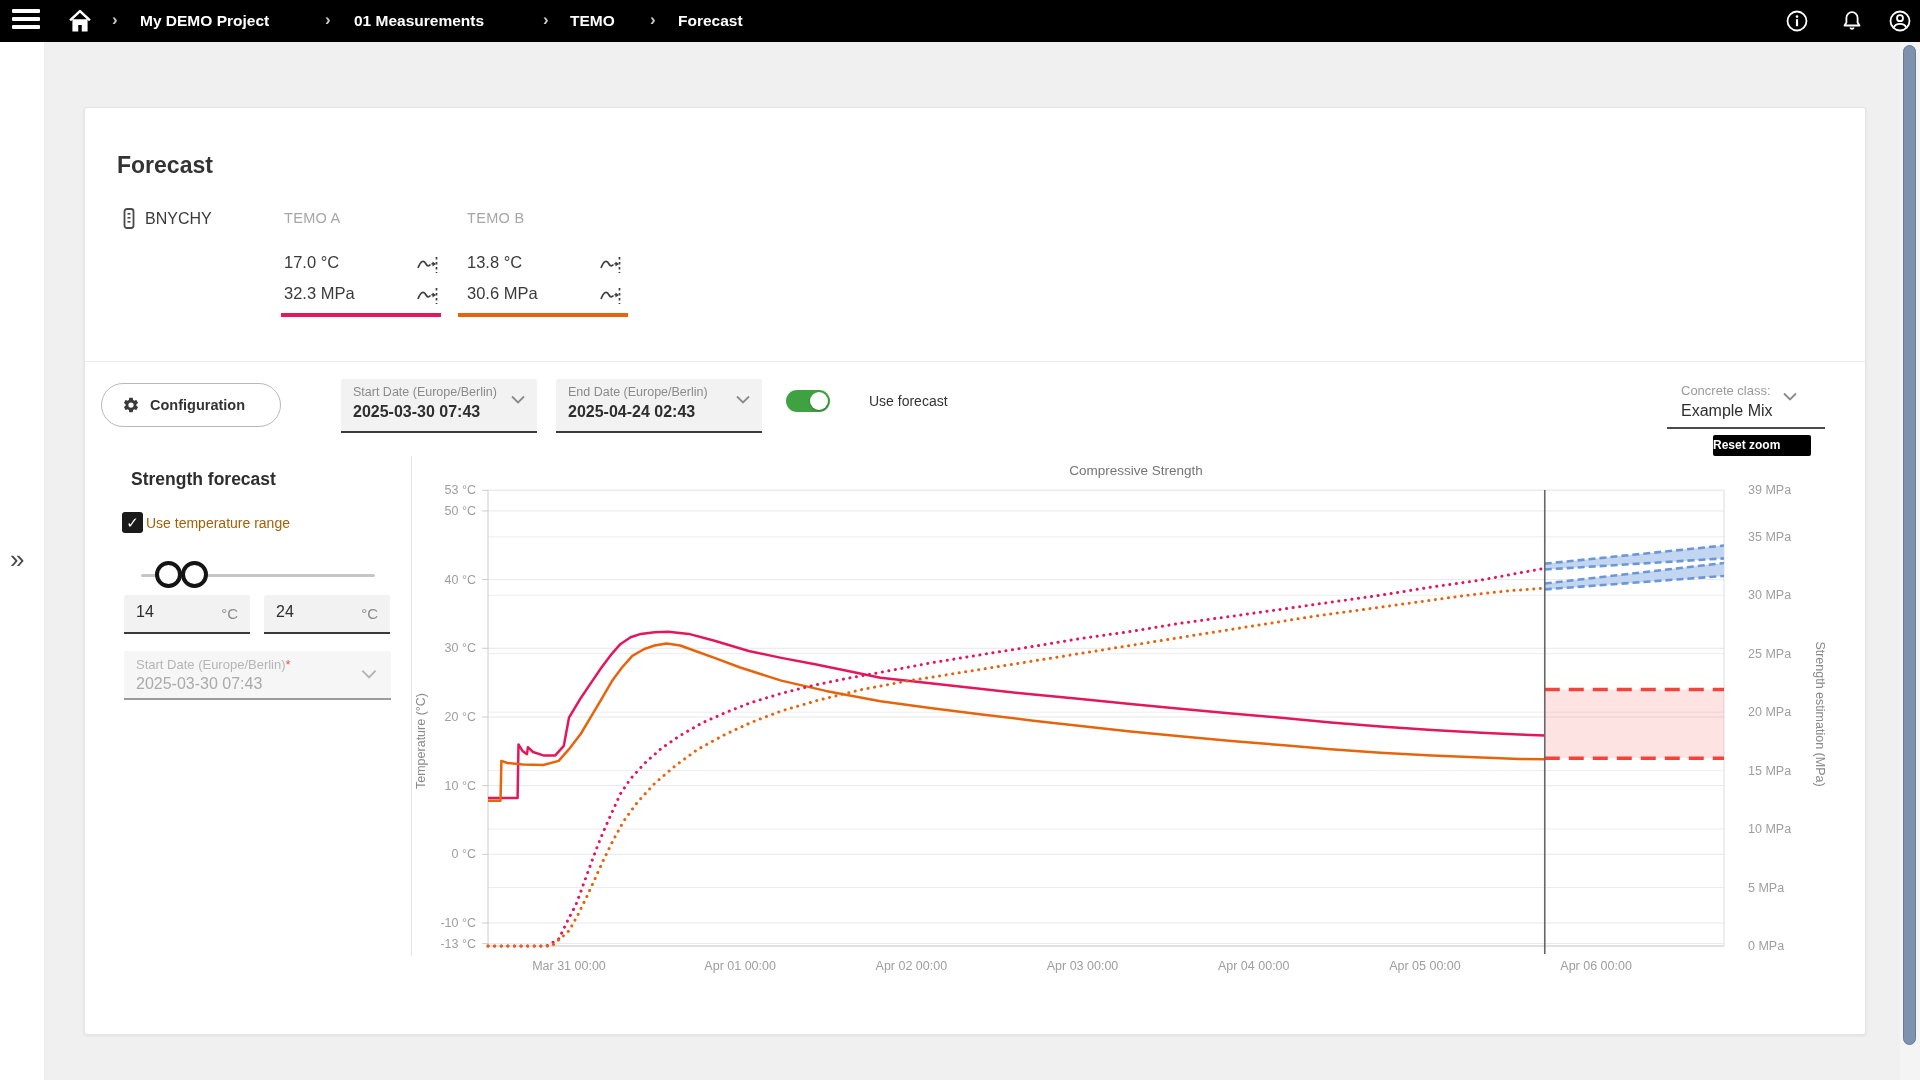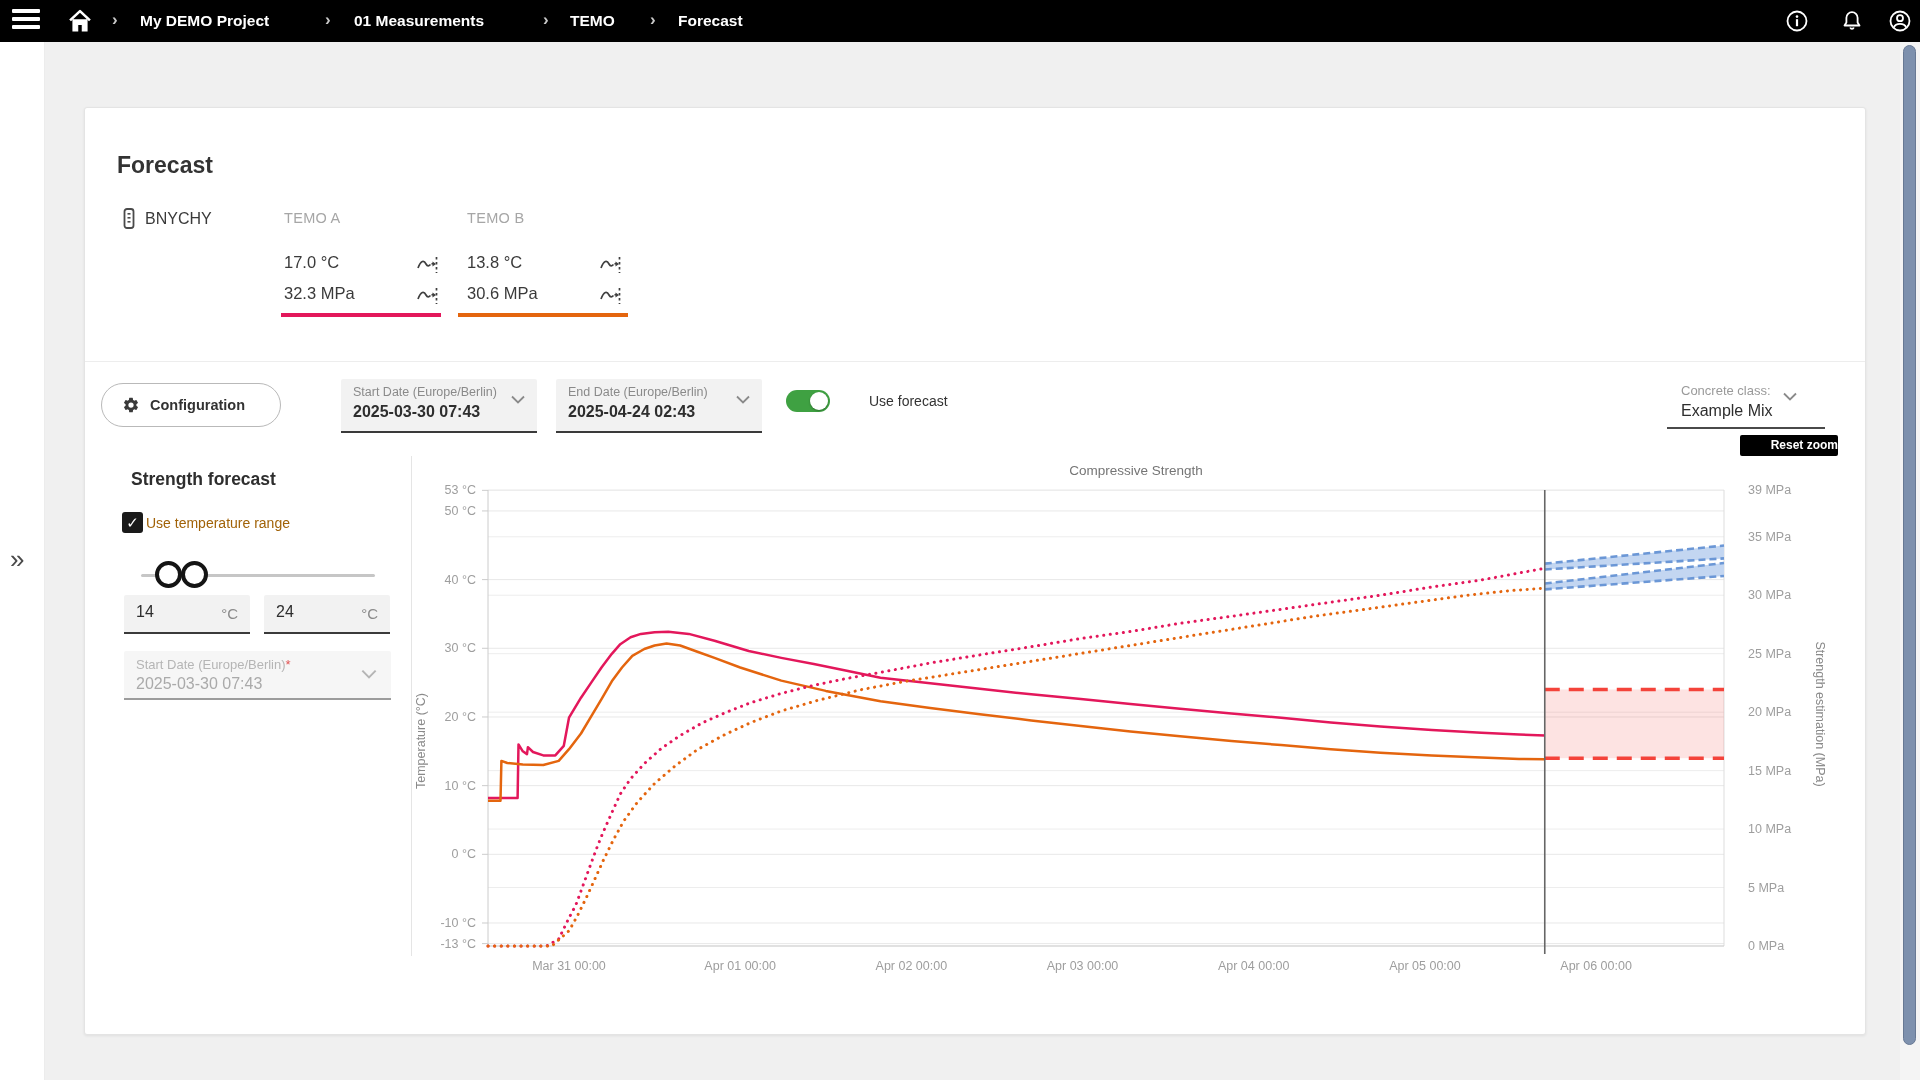--- a/index.html
+++ b/index.html
@@ -48,21 +48,21 @@
   .start-field { left:256px; top:271px; width:196px; height:54px; }
   .end-field   { left:471px; top:271px; width:206px; height:54px; }
   .toggle { left:701px; top:282px; width:44px; height:22px; border-radius:11px; cursor:pointer; }
   .toggle .knob { position:absolute; right:2px; top:2px; width:18px; height:18px; border-radius:50%; background:#fff; box-shadow:0 1px 2px rgba(0,0,0,.3); }
   .toggle-label { left:756px; top:285px; font-size:14px; color:#333;margin-left:28px; }
   .concrete-field { left:1582px; top:271px; width:158px; height:50px; border-bottom:2px solid #4a4a4a; cursor:pointer; background:#fff; }
   .concrete-field .flabel { position:absolute; left:14px; top:4px; font-size:13px; color:#9a9a9a; }
   .concrete-field .fvalue { position:absolute; left:14px; top:23px; font-size:16px; color:#2e2e2e;text-align:center; }
   .concrete-field .chev { position:absolute; right:28px; top:13px; }
   .reset-zoom { left:1628px; top:327px; width:98px; height:21px; background:#000; color:#fff; font-size:12px; font-weight:bold;
-                text-align:right; line-height:21px; border-radius:2px; cursor:pointer; z-index:20;margin-left:27px; }
+                text-align:left; line-height:21px; border-radius:2px; cursor:pointer; z-index:20; }
 
   
   .panel-title { left:46px; top:361px; font-size:17.5px; font-weight:bold; color:#2e2e2e; }
   .checkbox { left:37px; top:404px; width:21px; height:21px; background:#1a1a1a; border-radius:3px; color:#fff;
               font-size:15px; text-align:center; line-height:21px; cursor:pointer; }
   .checkbox-label { left:61px; top:407px; font-size:14px; color:#a16207; }
   .slider-track { left:56px; top:466px; width:234px; height:3px; background:#c6c6c6; border-radius:2px; cursor:pointer; }
   .slider-knob { top:453px; width:27px; height:27px; border-radius:50%; background:#fff; border:4px solid #141414; cursor:grab; }
   .temp-input { top:487px; height:39px; background:#f2f2f2; border-bottom:2px solid #3a3a3a; border-radius:2px 2px 0 0; }
   .temp-input input { position:absolute; left:12px; top:8px; width:60px; border:none; background:transparent; font-size:16px;

